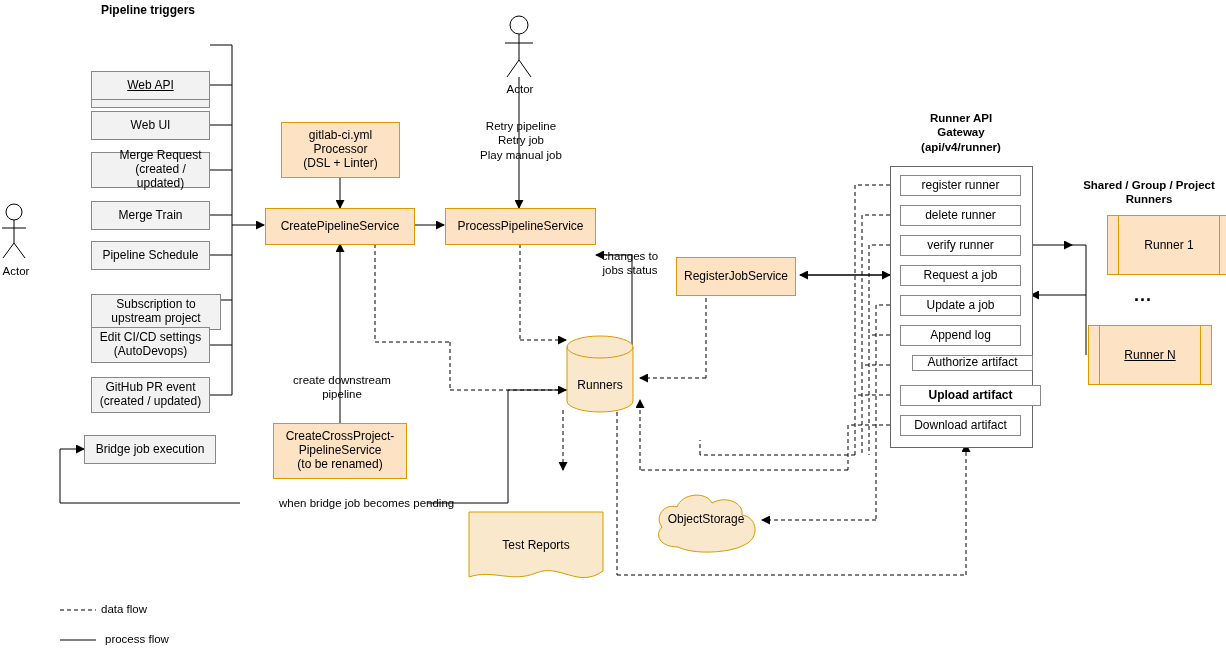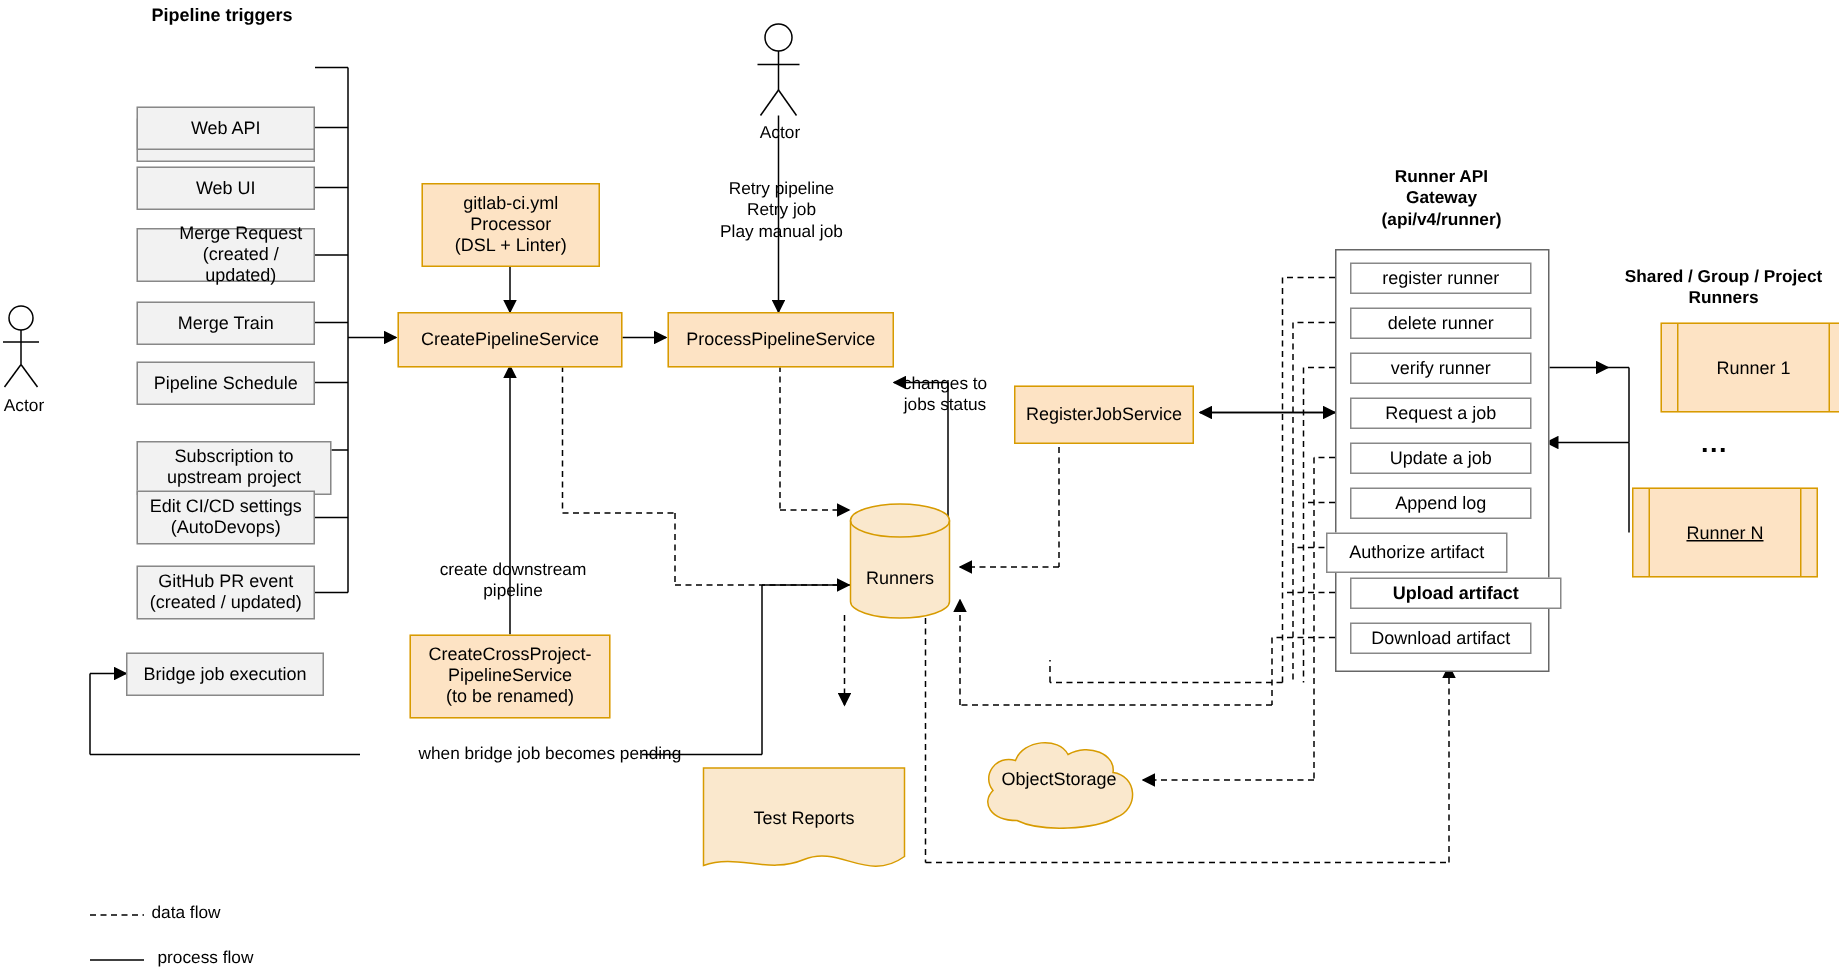--- a/index.html
+++ b/index.html
@@ -153,21 +153,21 @@
     <div>Shared / Group / Project</div>
     <div>Runners</div>
   </div>
 
   <div class="label" style="left:0px;top:264px;width:32px;">Actor</div>
   <div class="label" style="left:495px;top:82px;width:50px;">Actor</div>
 
   <div class="node trigger" style="left:91px;top:31px;width:119px;height:29px;margin-top:48px;">
       <span>Git push</span>
     </div>
-  <div class="node trigger" style="left:91px;top:71px;width:119px;height:29px;">
+  <div class="node trigger" style="left:91px;top:71px;width:119px;height:29px;text-decoration:underline;">
       <span>Web API</span>
     </div>
   <div class="node trigger" style="left:91px;top:111px;width:119px;height:29px;">
       <span>Web UI</span>
     </div>
   <div class="node trigger" style="left:91px;top:152px;width:119px;height:36px;flex-direction:column;padding-left:20px;">
     <span>Merge Request</span>
     <span>(created / updated)</span>
   </div>
   <div class="node trigger" style="left:91px;top:201px;width:119px;height:29px;">
@@ -250,21 +250,21 @@
     </div>
   <div class="node plain" style="left:900px;top:265px;width:121px;height:21px;">
       <span>Request a job</span>
     </div>
   <div class="node plain" style="left:900px;top:295px;width:121px;height:21px;">
       <span>Update a job</span>
     </div>
   <div class="node plain" style="left:900px;top:325px;width:121px;height:21px;">
       <span>Append log</span>
     </div>
-  <div class="node plain" style="left:884px;top:355px;width:121px;height:27px;">
+  <div class="node plain" style="left:912px;top:355px;width:121px;height:16px;">
       <span>Authorize artifact</span>
     </div>
   <div class="node plain" style="left:900px;top:385px;width:141px;height:21px;font-weight:bold;">
       <span>Upload artifact</span>
     </div>
   <div class="node plain" style="left:900px;top:415px;width:121px;height:21px;">
       <span>Download artifact</span>
     </div>
 
   <div class="runner" style="left:1088px;top:215px;width:124px;height:60px;margin-left:19px;">

